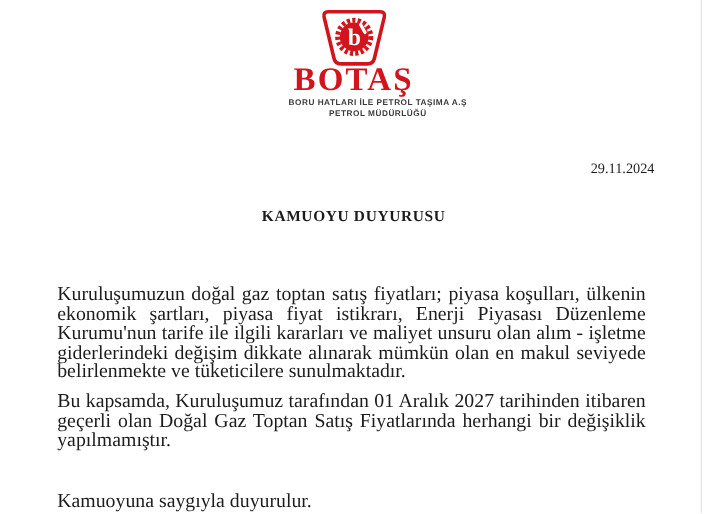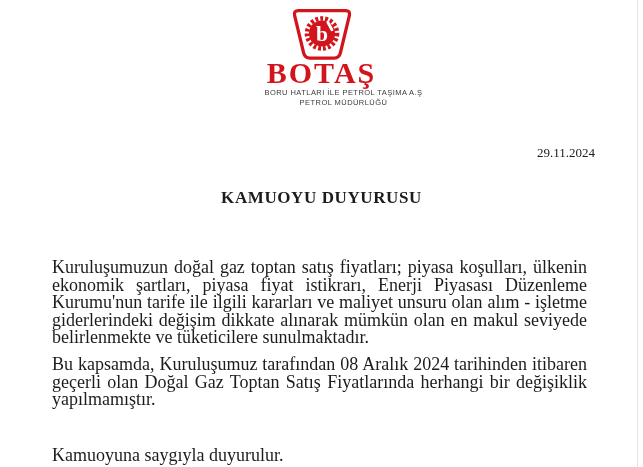--- a/index.html
+++ b/index.html
@@ -24,40 +24,40 @@
     font-family:"Liberation Serif", serif;
     font-weight:bold;
     font-size:30px;
     letter-spacing:2px;
     color:#d2151c;
     line-height:22px;
     margin-top:1px;
   }
   .company{
     font-family:"Liberation Sans", sans-serif;
-    font-weight:normal;
+    font-weight:bold;
     font-size:7.5px;
     letter-spacing:0.45px;
     color:#3b3b3b;
     line-height:10px;
     margin-top:4px;
     padding-left:44px;
   }
   .date-row{
     margin-top:38px;
     text-align:right;
     padding-right:48px;
     font-size:13px;
     line-height:14px;
   }
   .doc-title{
     margin-top:30px;
     text-align:center;
     font-weight:bold;
-    font-size:17px;
+    font-size:14px;
     letter-spacing:0.6px;
     line-height:15px;
   }
   .body-text{
     padding:0 56px 0 52px;
   }
   .body-text p{
     margin:0;
     font-size:18px;
     line-height:17.6px;
@@ -92,19 +92,19 @@
       <div>PETROL MÜDÜRLÜĞÜ</div>
     </div>
   </div>
 
   <div class="date-row">29.11.2024</div>
 
   <div class="doc-title">KAMUOYU DUYURUSU</div>
 
   <div class="body-text">
     <p class="p1">Kuruluşumuzun doğal gaz toptan satış fiyatları; piyasa koşulları, ülkenin ekonomik şartları, piyasa fiyat istikrarı, Enerji Piyasası Düzenleme Kurumu'nun tarife ile ilgili kararları ve maliyet unsuru olan alım - işletme giderlerindeki değişim dikkate alınarak mümkün olan en makul seviyede belirlenmekte ve tüketicilere sunulmaktadır.</p>
-    <p class="p2">Bu kapsamda, Kuruluşumuz tarafından 08 Aralık 2024 tarihinden itibaren geçerli olan Doğal Gaz Toptan Satış Fiyatlarında herhangi bir değişiklik yapılmamıştır.</p>
+    <p class="p2">Bu kapsamda, Kuruluşumuz tarafından 01 Aralık 2027 tarihinden itibaren geçerli olan Doğal Gaz Toptan Satış Fiyatlarında herhangi bir değişiklik yapılmamıştır.</p>
     <p class="closing">Kamuoyuna saygıyla duyurulur.</p>
   </div>
 
   <div class="page-edge"></div>
 
 </div>
 
 </body></html>

